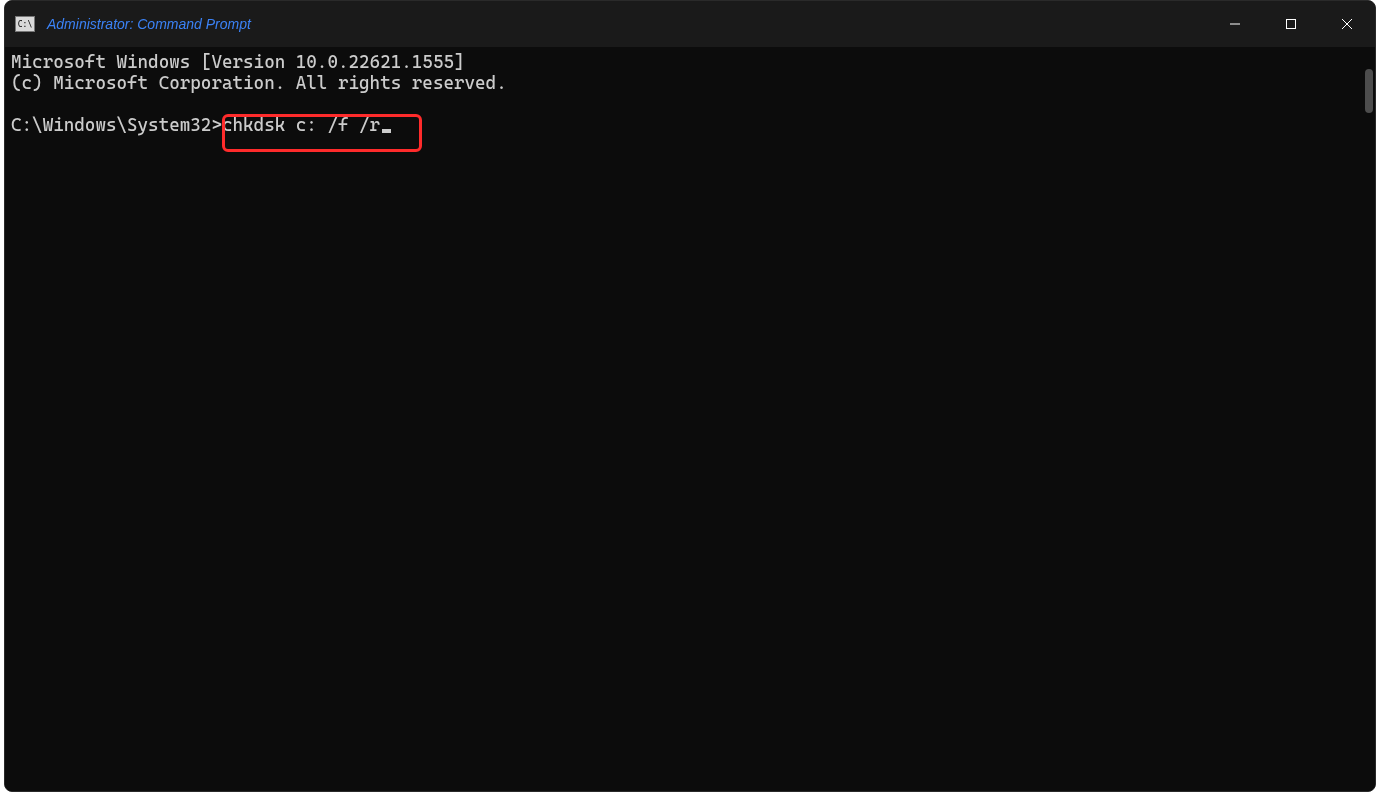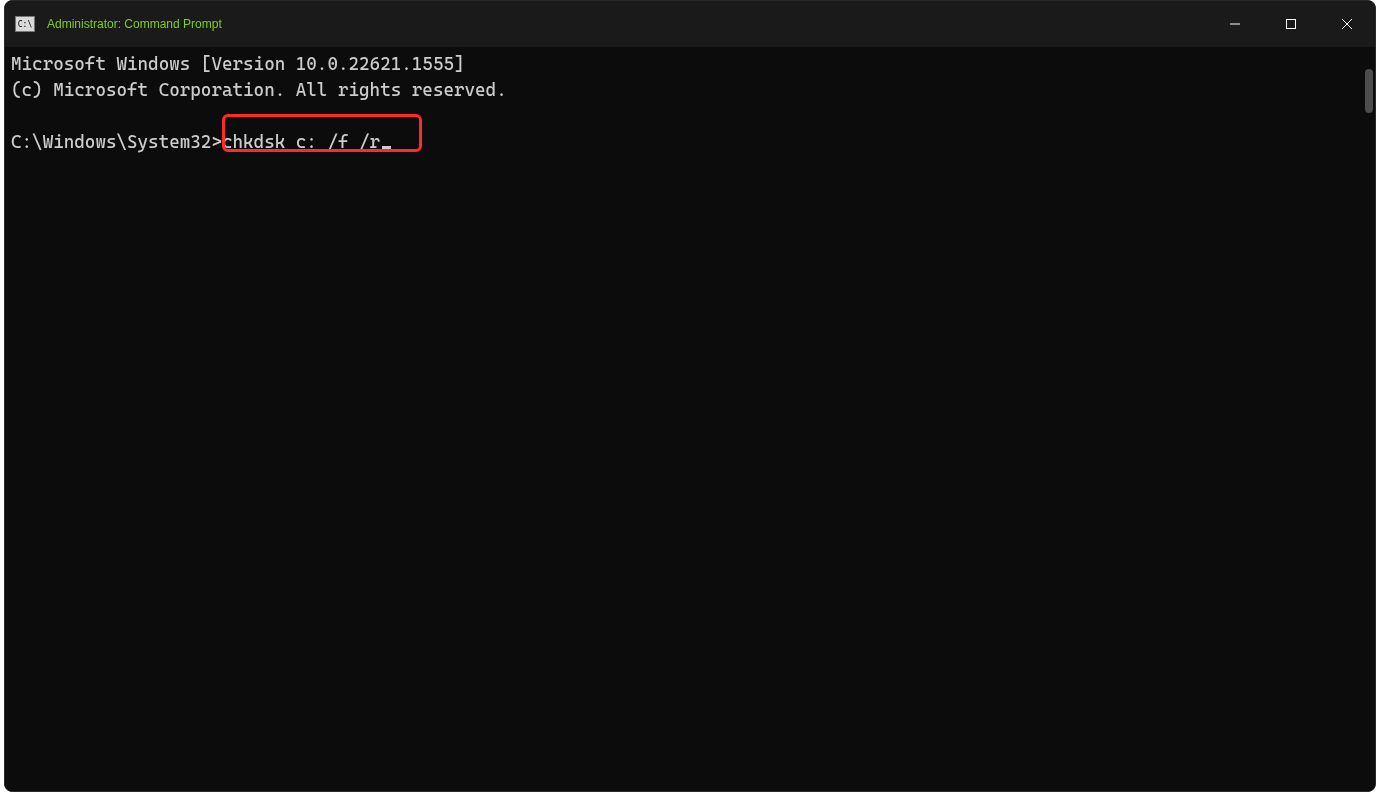--- a/index.html
+++ b/index.html
@@ -31,43 +31,44 @@
     border: 1px solid #777;
     display: flex;
     align-items: center;
     justify-content: center;
     font-size: 8px;
     color: #000;
     margin-right: 12px;
     font-family: "Consolas", monospace;
   }
   .title-text {
-    font-size: 12px;
-    color: #84cc16;
+    font-size: 14px;
+    color: #3b82f6;
+    font-style: italic;
   }
   .win-controls {
     margin-left: auto;
     display: flex;
     height: 100%;
   }
   .win-btn {
     width: 56px;
     display: flex;
     align-items: center;
     justify-content: center;
     color: #ffffff;
   }
   .win-btn svg { display: block; }
   .terminal-area {
     position: relative;
     flex: 1;
     background: #0c0c0c;
     font-family: "Consolas", "Cascadia Mono", monospace;
     font-size: 18px;
-    line-height: 26px;
+    line-height: 21px;
     color: #cccccc;
     padding: 4px 6px 6px 6px;
     white-space: pre;
     overflow: hidden;
   }
   .cmd-line { position: relative; display: inline-block; }
   .highlight-box {
     position: absolute;
     border: 3px solid #ff2b2b;
     border-radius: 6px;

